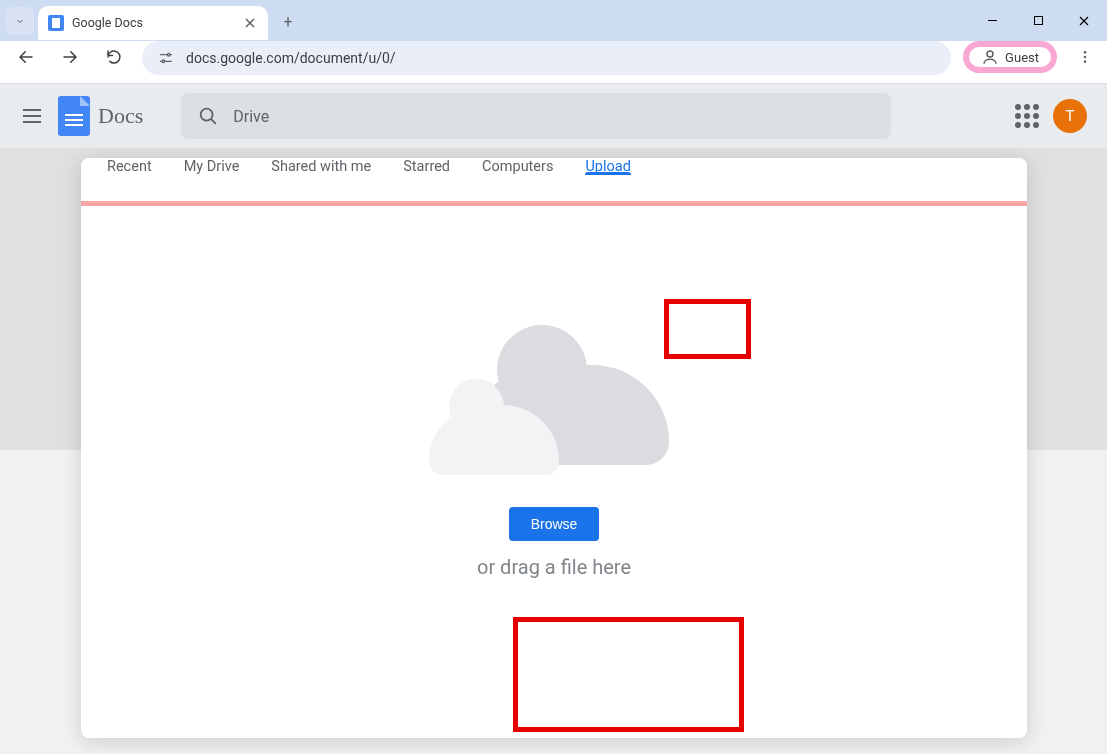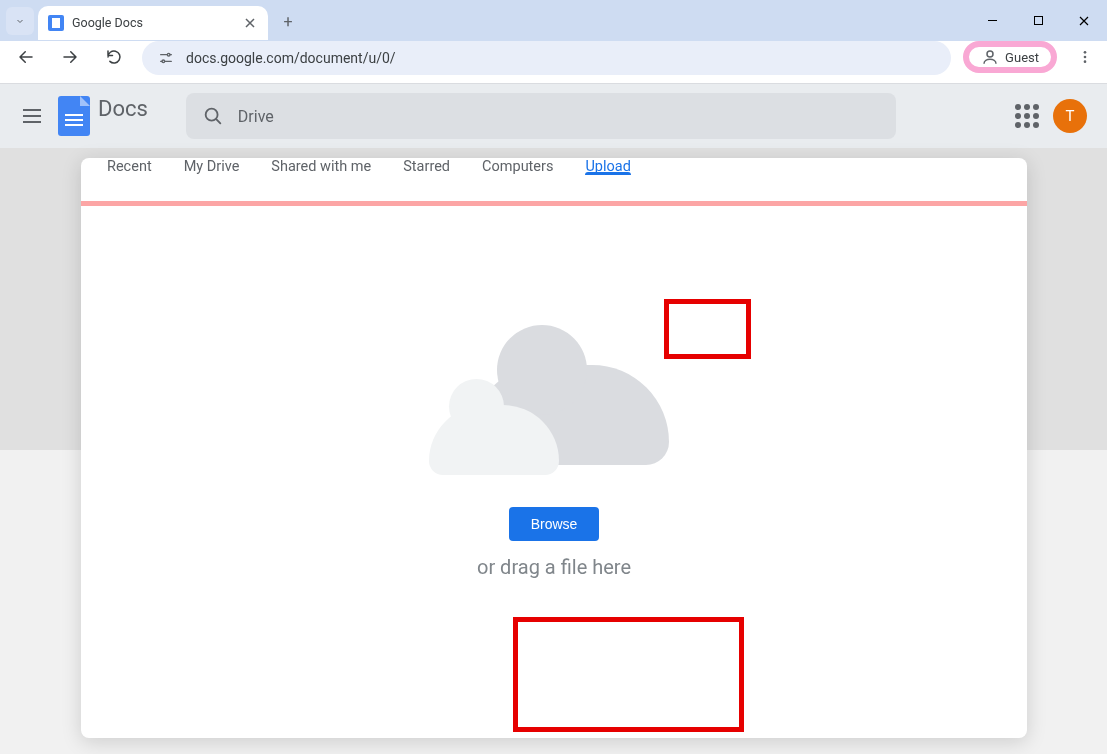--- a/index.html
+++ b/index.html
@@ -96,21 +96,21 @@
     }
     .docs-header {
       height:64px;
       display:flex;
       align-items:center;
       padding:0 20px;
       gap:14px;
     }
     .hamburger { width:24px;height:24px;display:flex;flex-direction:column;justify-content:center;gap:4px;cursor:pointer; }
     .hamburger span { height:2px;background:#5f6368;width:18px;margin:0 auto; }
-    .docs-logo { display:flex;gap:8px; }
+    .docs-logo { display:flex;align-items:center;gap:8px;font-family:Liberation Serif, serif; }
     .docs-logo-icon {
       width:32px;height:40px;background:#4285f4;border-radius:3px;
       position:relative;
     }
     .docs-logo-icon::before {
       content:''; position:absolute; top:0;right:0;
       width:10px;height:10px; background:#a1c2fa;
       clip-path: polygon(0 0, 100% 100%, 0 100%);
     }
     .docs-logo-icon::after {

